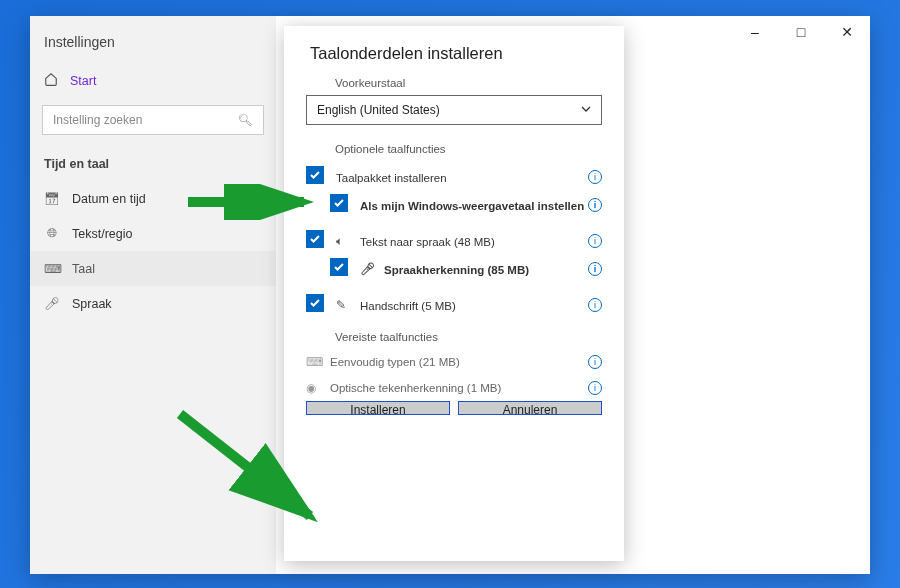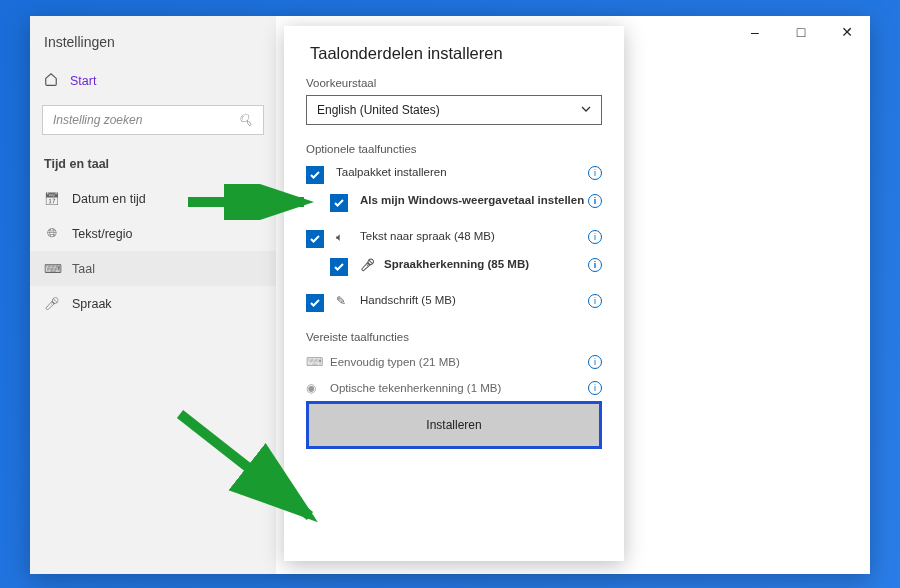--- a/index.html
+++ b/index.html
@@ -54,21 +54,20 @@
   }
   .searchbox {
     margin: 8px 12px 16px 12px;
     border: 1px solid #ccc;
     background: #fff;
     height: 30px;
     display: flex; align-items: center; justify-content: space-between;
     padding: 0 10px;
     color: #888;
     font-size: 12px;
-    font-style: italic;
   }
   .section-title {
     padding: 6px 14px 10px 14px;
     font-size: 12.5px;
     color: #444;
     font-weight: bold;
   }
   .nav-item {
     display: flex; align-items: center;
     padding: 10px 14px;
@@ -98,32 +97,33 @@
   .dialog h1 {
     margin: 0 0 14px 4px;
     font-weight: 400;
     font-size: 16.5px;
     color: #222;
   }
   .label {
     font-size: 11.5px;
     color: #555;
     margin-bottom: 6px;
+    margin-left: 29px;
   }
   .select {
     border: 1px solid #666;
     height: 30px;
     display: flex; align-items: center; justify-content: space-between;
     padding: 0 10px;
     font-size: 12px;
     color: #222;
     margin-bottom: 18px;
   }
   .feature-row {
-    display: flex; align-items: flex-start;
+    display: flex; align-items: flex-end;
     padding: 5px 0;
     font-size: 11.5px;
     color: #333;
     position: relative;
   }
   .feature-row.sub { padding-left: 24px; font-weight: bold; }
   .checkbox {
     width: 18px; height: 18px;
     background: #0067c0;
     margin-right: 12px;
@@ -153,23 +153,23 @@
     color: #0067c0;
     font-size: 11.5px;
     margin-top: auto;
     margin-bottom: 10px;
   }
   .button-row {
     display: flex; gap: 8px;
   }
   .button-row button {
     flex: 1;
-    height: 48px;
+    height: 14px;
     background: #ccc;
-    border: 3px solid #1d4ed8;
+    border: 1px solid #1d4ed8;
     font-size: 12px;
     color: #222;
   }
 
   
   .arrow {
     position: absolute;
     pointer-events: none;
     z-index: 100;
   }
@@ -303,20 +303,21 @@
       </div>
       <div class="req-row">
         <span class="feat-icon">◉︎</span>
         <span>Optische tekenherkenning (1 MB)</span>
         <span class="info">i</span>
       </div>
 
 
       <div class="button-row">
         <button>Installeren</button>
+        <button>Annuleren</button>
       </div>
     </div>
 
   </div>
 </div>
 
 <svg class="arrow" style="left:180px; top:184px;" width="140" height="36">
   <defs>
       <marker id="ah1" markerWidth="10" markerHeight="10" refX="8" refY="3" orient="auto">
         <path d="M0,0 L0,6 L9,3 z" fill="#1a9b2f"></path>

